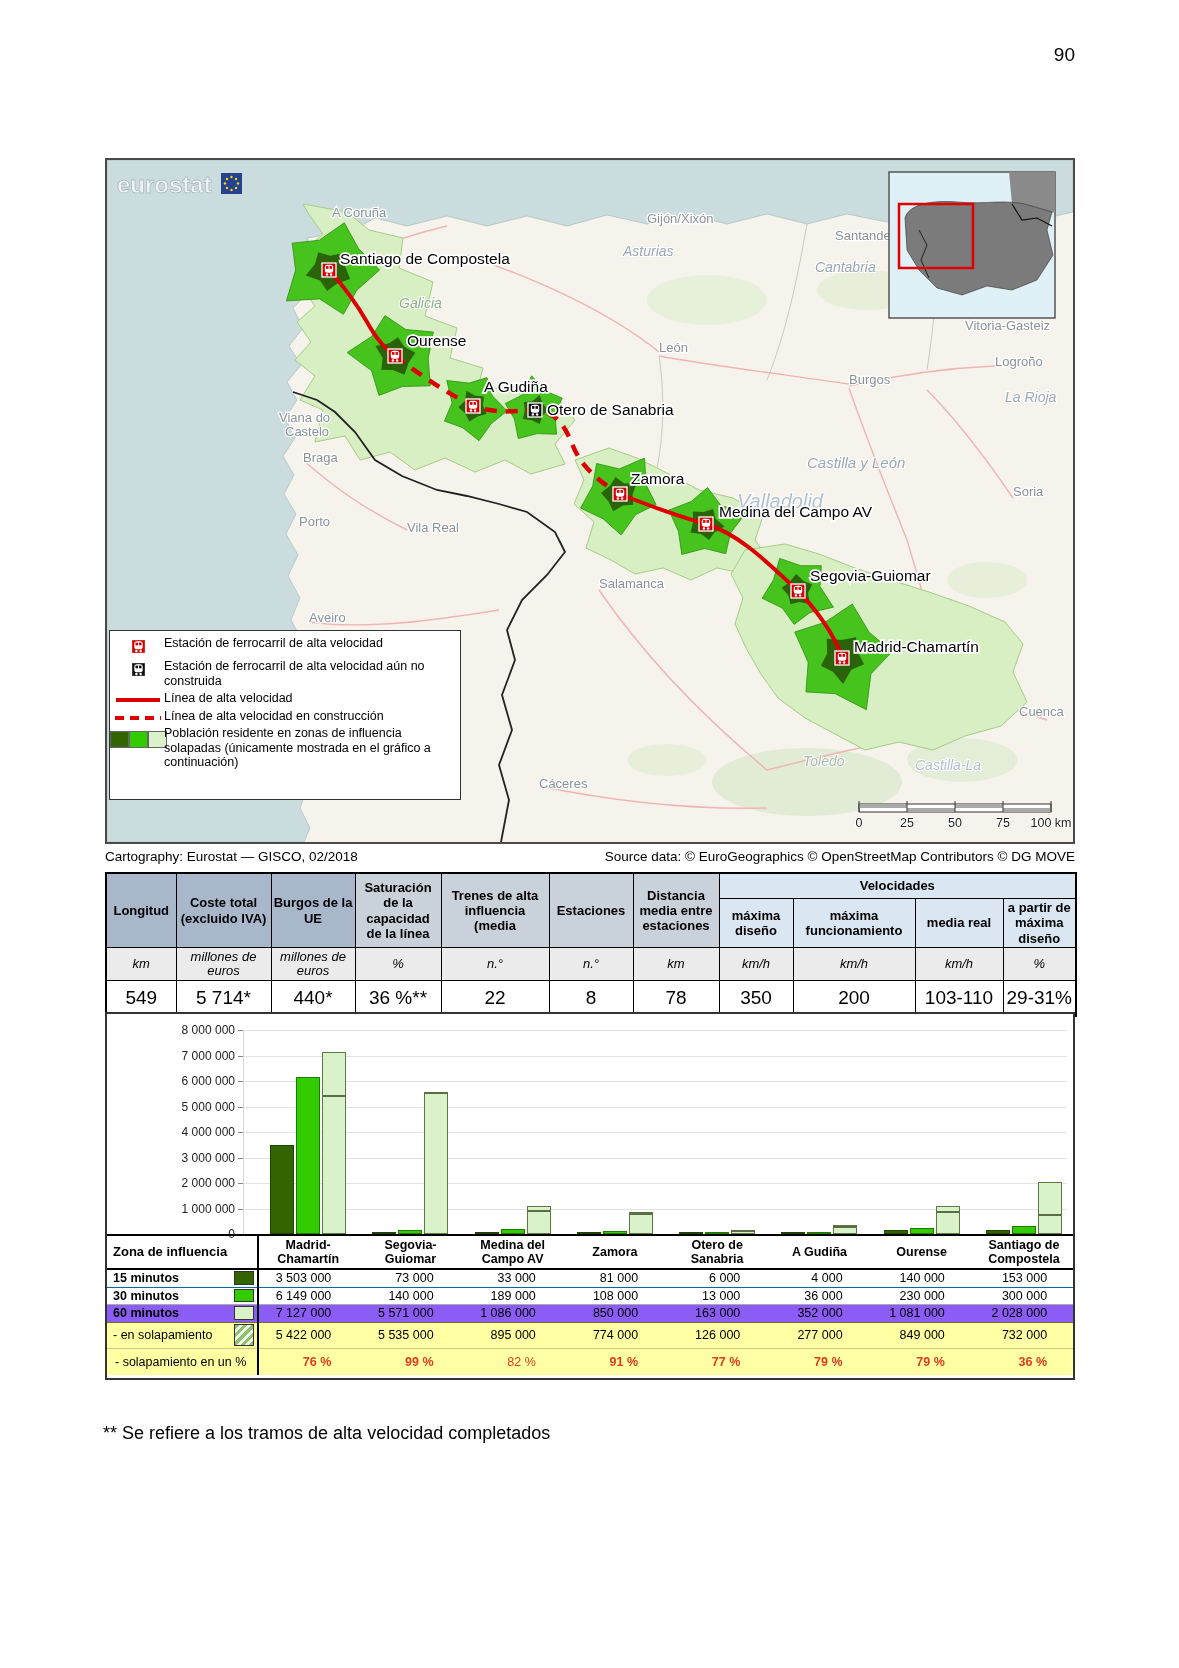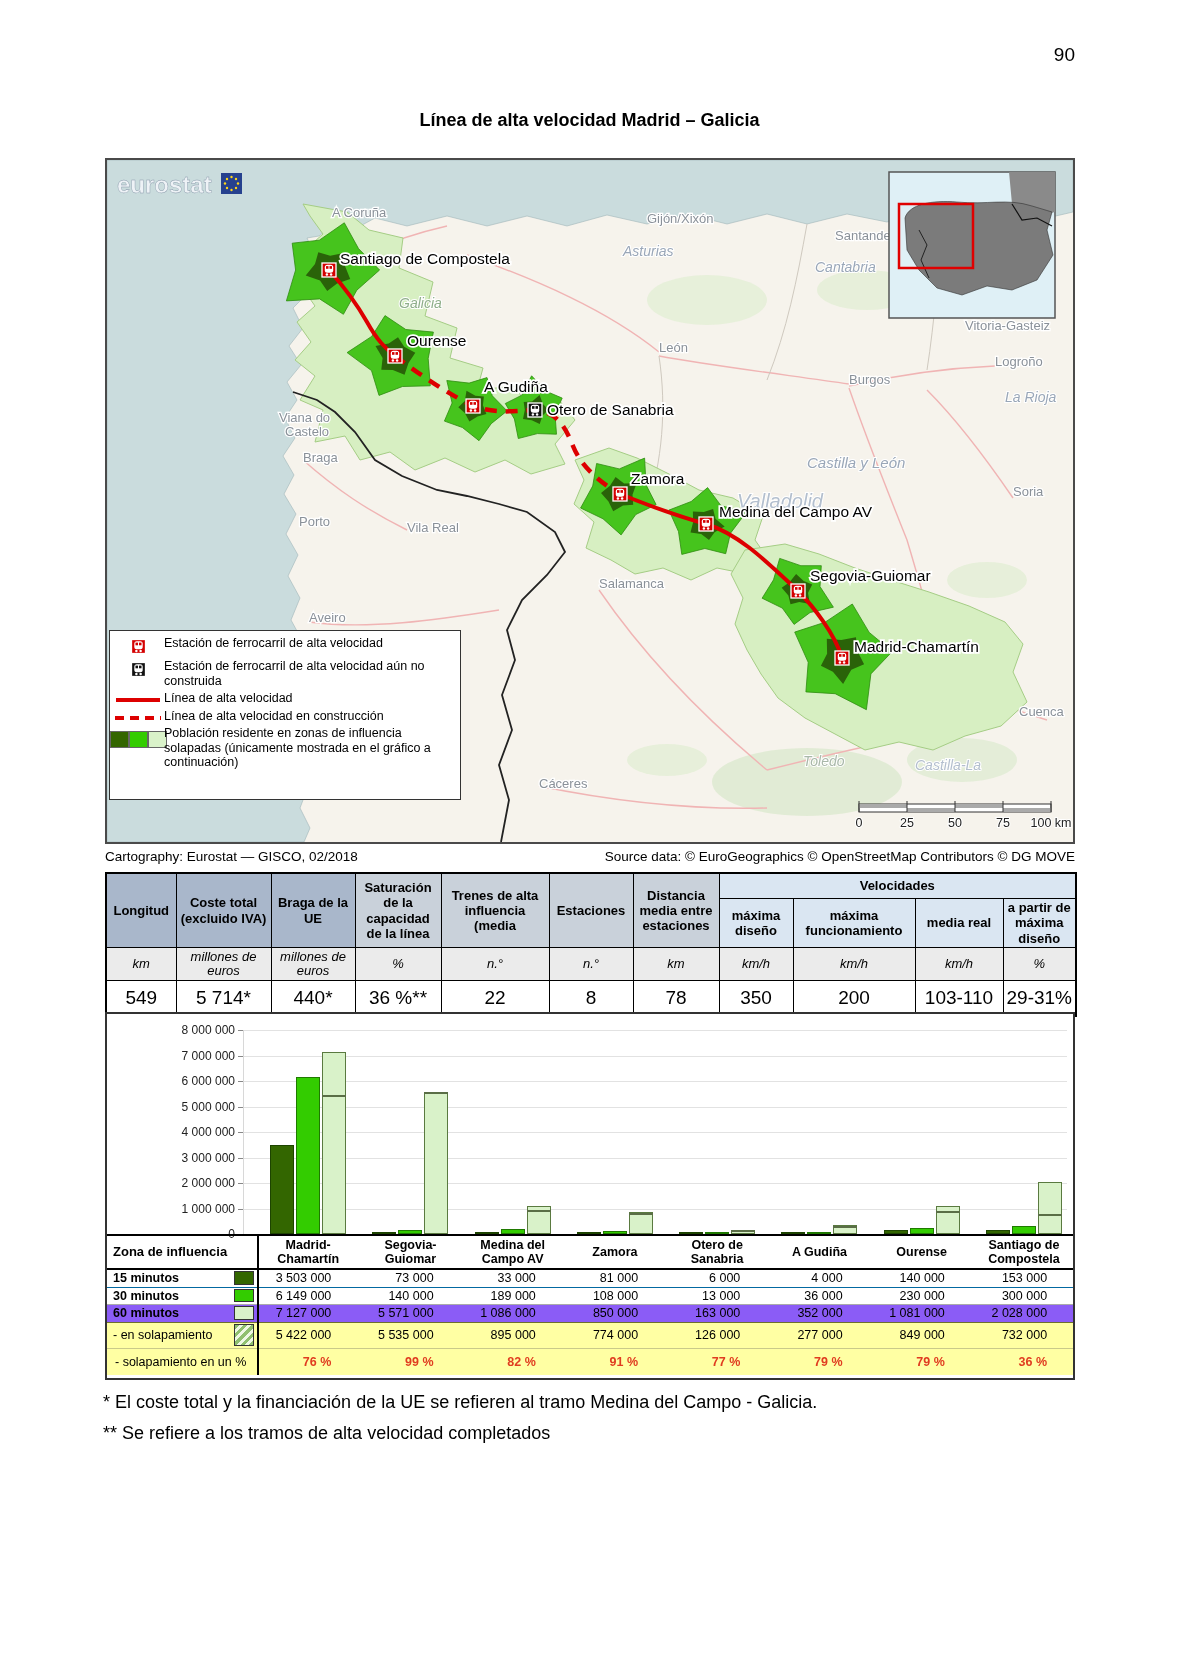--- a/index.html
+++ b/index.html
@@ -50,21 +50,20 @@
   .zswatch{position:absolute;left:127px;width:20px;border:1px solid #333;box-sizing:border-box;}
   .hatch{background:repeating-linear-gradient(135deg,#8fbf6f 0 3px,#eef7e4 3px 6px);}
 
   .footnote{position:absolute;left:103px;width:980px;font-size:18px;}
 </style>
 </head>
 <body>
 
 <div class="page">
   <div id="page-number">90</div>
-  <div class="title">Línea de alta velocidad Madrid – Galicia</div>
 
   <div class="map-frame">
     <div id="map-canvas">
 <svg width="966" height="682" viewBox="0 0 966 682" xmlns="http://www.w3.org/2000/svg">
   <rect x="0" y="0" width="966" height="682" fill="#f6f3ec"></rect>
   <g opacity="0.8">
     <ellipse cx="600" cy="140" rx="60" ry="25" fill="#e4efd6"></ellipse>
     <ellipse cx="760" cy="130" rx="50" ry="20" fill="#e4efd6"></ellipse>
     <ellipse cx="880" cy="420" rx="40" ry="18" fill="#e4efd6"></ellipse>
     <ellipse cx="700" cy="622" rx="95" ry="34" fill="#ddead0"></ellipse>
@@ -336,21 +335,21 @@
         <col style="width:86px">
         <col style="width:74px">
         <col style="width:122px">
         <col style="width:88px">
         <col style="width:73px">
       </colgroup>
       <tbody>
         <tr>
           <th rowspan="2" class="hdr-a" style="height:70px">Longitud</th>
           <th rowspan="2" class="hdr-a" style="height:70px">Coste total (excluido IVA)</th>
-          <th rowspan="2" class="hdr-a" style="height:70px">Braga de la UE</th>
+          <th rowspan="2" class="hdr-a" style="height:70px">Burgos de la UE</th>
           <th rowspan="2" class="hdr-b" style="height:70px">Saturación de la capacidad de la línea</th>
           <th rowspan="2" class="hdr-b" style="height:70px">Trenes de alta influencia (media</th>
           <th rowspan="2" class="hdr-b" style="height:70px">Estaciones</th>
           <th rowspan="2" class="hdr-b" style="height:70px">Distancia media entre estaciones</th>
           <th colspan="4" class="hdr-c" style="height:22px">Velocidades</th>
         </tr>
         <tr>
           <th class="hdr-c" style="height:46px">máxima diseño</th>
           <th class="hdr-c" style="height:46px">máxima funcionamiento</th>
           <th class="hdr-c" style="height:46px">media real</th>
@@ -501,25 +500,24 @@
         <div class="zval" style="left:456.8px;width:102.3px;top:0;line-height:25px;">774 000</div>
         <div class="zval" style="left:559.0px;width:102.3px;top:0;line-height:25px;">126 000</div>
         <div class="zval" style="left:661.3px;width:102.3px;top:0;line-height:25px;">277 000</div>
         <div class="zval" style="left:763.5px;width:102.3px;top:0;line-height:25px;">849 000</div>
         <div class="zval" style="left:865.8px;width:102.3px;top:0;line-height:25px;">732 000</div>
       </div>
       <div class="abs" style="left:0;right:0;top:335px;height:26px;background:#ffffa3;border-bottom:none">
         <div class="zrow-label" style="top:0;line-height:26px;left:8px;">- solapamiento en un %</div>
         <div class="zval" style="left:150.0px;width:102.3px;top:0;line-height:26px;color:#e03c20;font-weight:bold;">76 %</div>
         <div class="zval" style="left:252.3px;width:102.3px;top:0;line-height:26px;color:#e03c20;font-weight:bold;">99 %</div>
-        <div class="zval" style="left:354.5px;width:102.3px;top:0;line-height:26px;color:#e03c20;font-weight:bold;">82 %</div>
+        <div class="zval" style="left:354.5px;width:102.3px;top:0;line-height:26px;color:#e03c20;font-weight:normal;">82 %</div>
         <div class="zval" style="left:456.8px;width:102.3px;top:0;line-height:26px;color:#e03c20;font-weight:bold;">91 %</div>
         <div class="zval" style="left:559.0px;width:102.3px;top:0;line-height:26px;color:#e03c20;font-weight:bold;">77 %</div>
         <div class="zval" style="left:661.3px;width:102.3px;top:0;line-height:26px;color:#e03c20;font-weight:bold;">79 %</div>
         <div class="zval" style="left:763.5px;width:102.3px;top:0;line-height:26px;color:#e03c20;font-weight:bold;">79 %</div>
         <div class="zval" style="left:865.8px;width:102.3px;top:0;line-height:26px;color:#e03c20;font-weight:bold;">36 %</div>
       </div>
       <div class="abs" style="left:150px;top:220px;width:1.5px;height:141px;background:#000"></div>
     </div>
 
-  <div class="footnote" style="top:1392px;">* El coste total y la financiación de la UE se refieren al tramo Medina del Campo - Galicia.</div>
   <div class="footnote" style="top:1423px;">** Se refiere a los tramos de alta velocidad completados</div>
 </div>
 
 </body></html>

